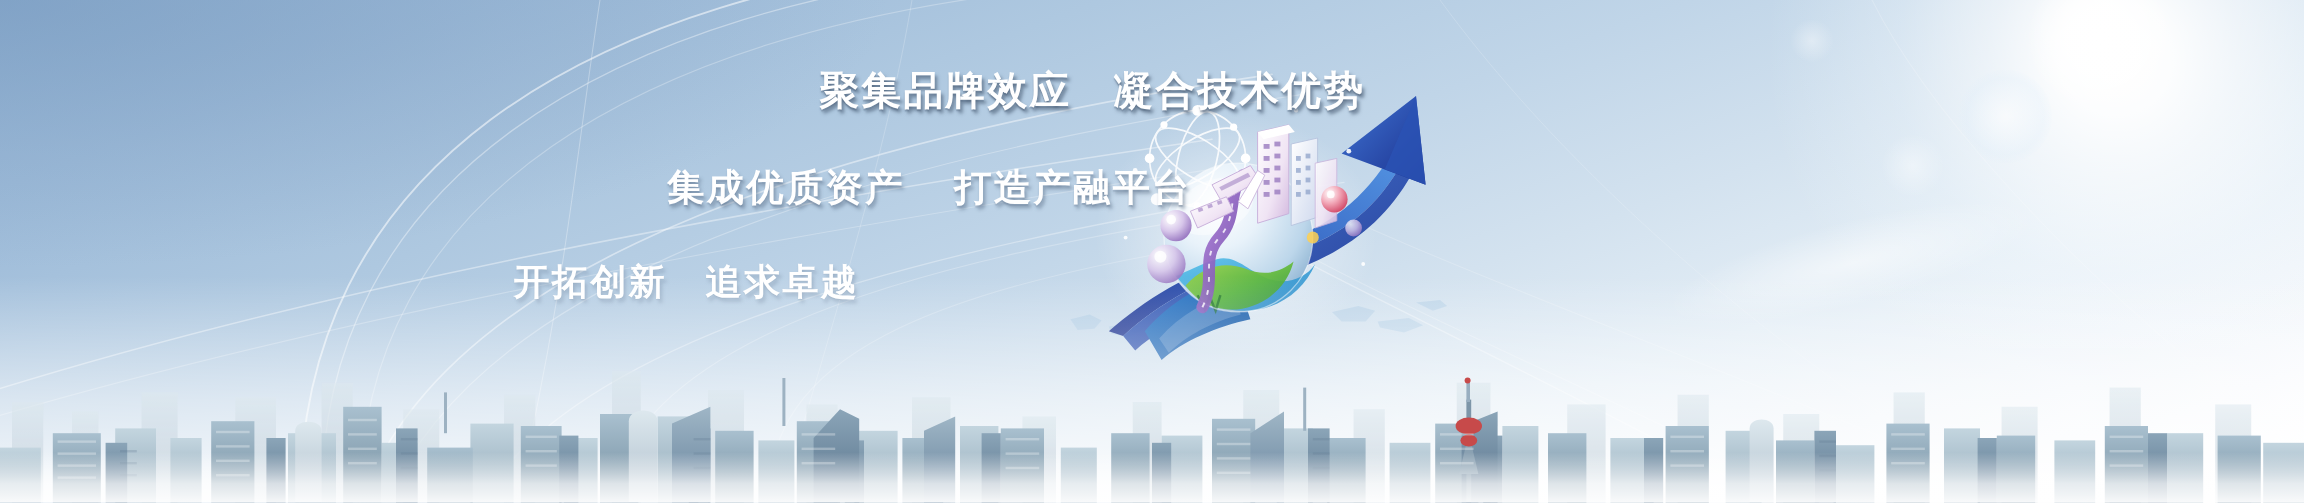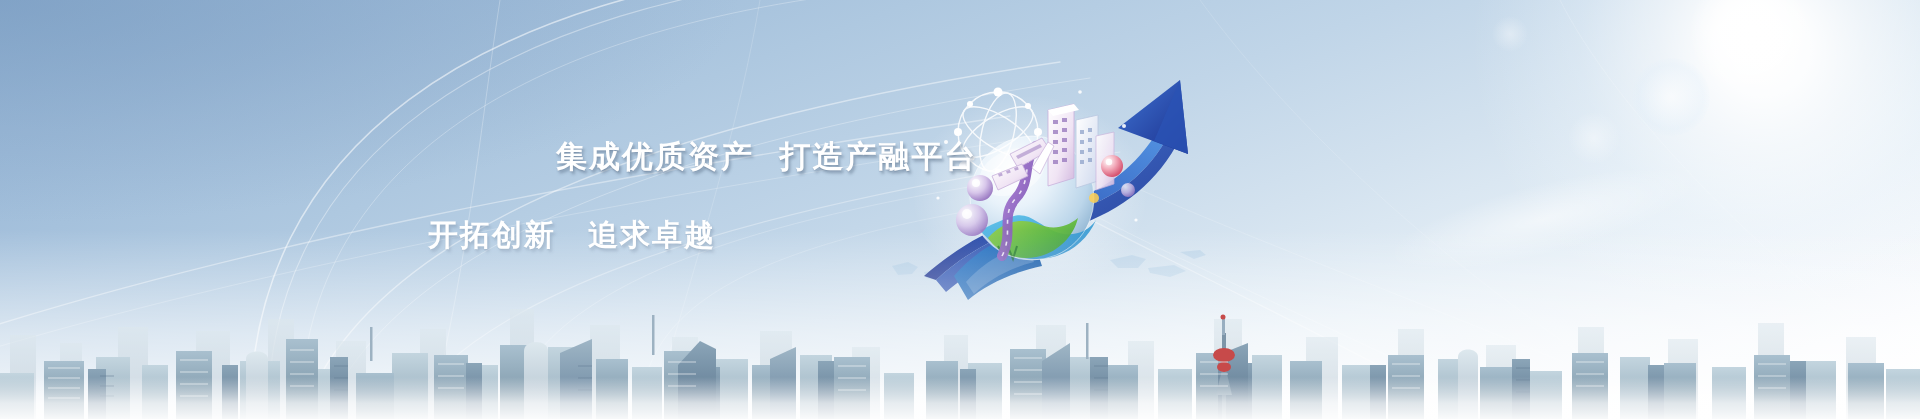--- a/index.html
+++ b/index.html
@@ -67,21 +67,21 @@
   .slogan{
     position:absolute;
     color:#ffffff;
     font-weight:bold;
     white-space:pre;
     letter-spacing:2px;
     text-shadow:2px 3px 3px rgba(54,72,96,.55),0 1px 1px rgba(80,100,125,.4);
   }
   .s1{ left:683px; top:54px;  font-size:33px; }
   .s2{ left:556px; top:136px; font-size:31px;
-       text-shadow:2px 3px 3px rgba(80,100,125,.45),0 1px 1px rgba(110,130,155,.35);}
+       text-shadow:2px 3px 3px rgba(80,100,125,.45),0 1px 1px rgba(110,130,155,.35);font-family:Liberation Mono, monospace;}
   .s3{ left:428px; top:215px; font-size:30px;
        text-shadow:2px 3px 3px rgba(120,140,165,.40),0 1px 1px rgba(140,158,180,.3);}
 
   
   .artwork{position:absolute;left:880px;top:70px;width:340px;height:230px;}
 
   
   .skyline{position:absolute;left:0;bottom:0;width:1920px;height:150px;}
   .skyline-haze{
     position:absolute;left:0;bottom:0;width:100%;height:42px;
@@ -289,20 +289,21 @@
     <g fill="#ffffff" opacity=".9">
       <circle cx="66" cy="72" r="2"></circle>
         <circle cx="244" cy="56" r="2"></circle>
       <circle cx="58" cy="128" r="1.6"></circle>
         <circle cx="256" cy="150" r="1.6"></circle>
       <circle cx="200" cy="22" r="1.8"></circle>
     </g>
   </svg>
 
   <div class="slogans">
+    <div class="slogan s1">聚集品牌效应　凝合技术优势</div>
     <div class="slogan s2">集成优质资产  打造产融平台</div>
     <div class="slogan s3">开拓创新　追求卓越</div>
   </div>
 
   <div class="sky-bottomfade"></div>
 
   <svg class="skyline" viewBox="0 0 1920 150" preserveAspectRatio="none">
     <defs>
       <linearGradient id="bA" x1="0" y1="0" x2="0" y2="1">
         <stop offset="0%" stop-color="#a9c0cf"></stop>

